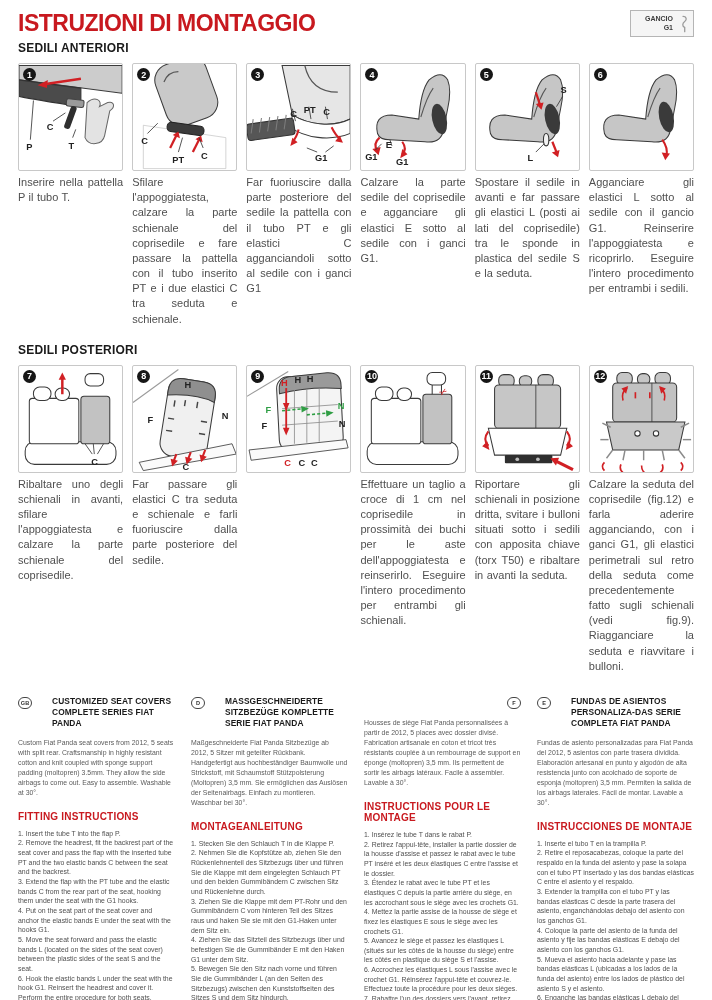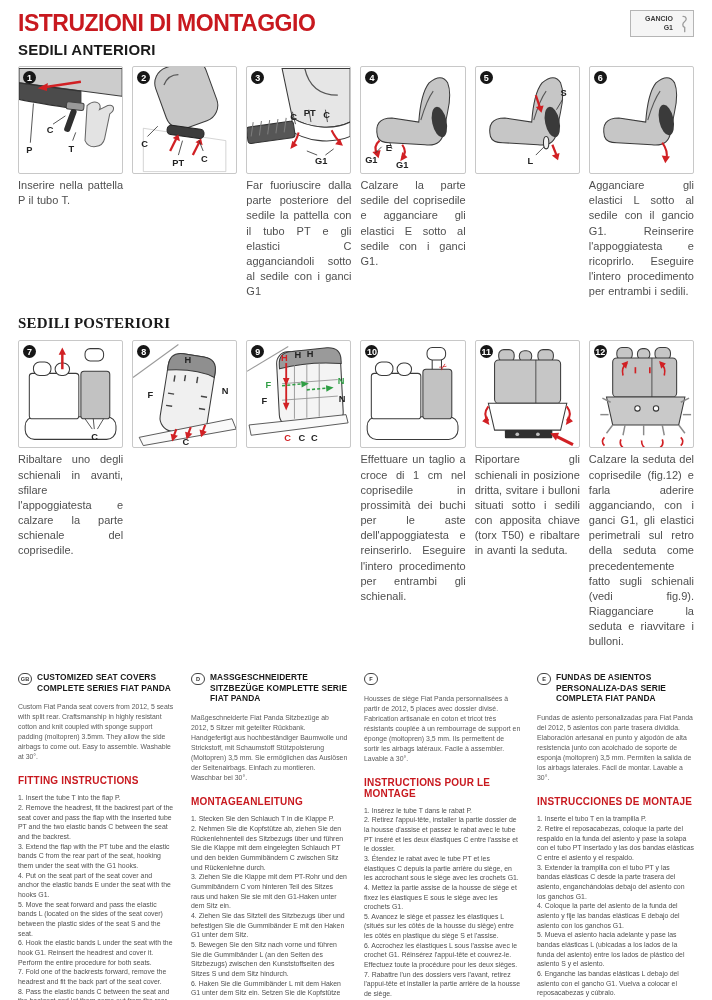--- a/index.html
+++ b/index.html
@@ -2,39 +2,39 @@
 <html><head>
 <meta charset="utf-8">
 <style>
   html,body{margin:0;padding:0;background:#e8e8e8;}
   .page{position:relative;width:712px;height:1000px;margin:0 auto;background:#ffffff;
         font-family:"Liberation Sans","DejaVu Sans",sans-serif;color:#1a1a1a;
         box-sizing:border-box;padding:8px 18px 0 18px;overflow:hidden;}
   
   .hdr{position:relative;}
   .main-title{font-size:23px;font-weight:bold;letter-spacing:-0.5px;margin:2px 0 4px 0;}
-  .section-title{font-size:15px;font-weight:bold;margin:0 0 8px 0;letter-spacing:0.2px;}
+  .section-title{font-size:12px;font-weight:bold;margin:0 0 8px 0;letter-spacing:0.2px;}
   .hook-box{position:absolute;top:0;right:0;width:64px;height:27px;border:1px solid #b5b5b5;
             background:#f5f5f5;display:flex;align-items:center;justify-content:flex-end;
             padding:1px 4px;box-sizing:border-box;gap:4px;}
   .hook-box .txt{text-align:right;font-size:7px;font-weight:bold;color:#3c3c3c;line-height:1.25;}
   
   .row6{display:grid;grid-template-columns:repeat(6,1fr);gap:9px;}
   .cell{display:flex;flex-direction:column;}
   .panel{position:relative;height:106px;border:1px solid #c8c8c8;border-radius:2px;background:#fff;}
   .badge{position:absolute;top:4px;left:4px;width:13px;height:13px;border-radius:50%;
          background:#161616;color:#fff;font-size:9px;font-weight:bold;display:flex;
          align-items:center;justify-content:center;z-index:2;}
   .illus{position:absolute;inset:0;width:100%;height:100%;}
   .caption{font-size:11px;line-height:1.38;color:#4f4f4f;text-align:justify;margin-top:4px;
            word-spacing:0.4px;}
-  .rear-title{margin-top:16px;font-family:Liberation Serif, serif;}
+  .rear-title{margin-top:16px;}
   
   .langs{display:grid;grid-template-columns:repeat(4,1fr);gap:16px;margin-top:22px;}
-  .lang-head{display:flex;align-items:flex-start;gap:5px;}
+  .lang-head{display:flex;align-items:flex-start;gap:20px;justify-content:flex-end;}
   .lang-badge{flex:0 0 auto;min-width:10px;height:10px;padding:0 1px;border:1px solid #444;
               border-radius:7px;font-size:5.6px;font-weight:bold;color:#333;display:flex;
               align-items:center;justify-content:center;margin-top:1px;}
   .lang-title{font-size:8.4px;font-weight:bold;line-height:1.3;letter-spacing:0.1px;}
   .lang-intro{font-size:6.9px;line-height:1.45;color:#5a5a5a;margin-top:9px;}
   .lang-heading{color:#c8191f;font-size:10px;font-weight:bold;margin:13px 0 7px 0;letter-spacing:0.2px;}
   .steps p{font-size:6.9px;line-height:1.4;color:#4f4f4f;margin:0;}
   
   svg text{font-family:"Liberation Sans","DejaVu Sans",sans-serif;font-size:9px;font-weight:bold;fill:#222;}
   svg text.red{fill:#d12024;} svg text.grn{fill:#2f9e44;}
@@ -95,20 +95,21 @@
           <line x1="58" y1="84" x2="64" y2="72" stroke="#d12024" stroke-width="2.2"></line>
           <polygon points="66,68 60.5,71.5 67.5,74.5" fill="#d12024"></polygon>
           <line x1="14" y1="66" x2="24" y2="56" stroke="#333" stroke-width="0.8"></line>
           <text x="8" y="76">C</text>
           <line x1="44" y1="84" x2="48" y2="70" stroke="#333" stroke-width="0.8"></line>
           <text x="38" y="95">PT</text>
           <line x1="68" y1="80" x2="64" y2="70" stroke="#333" stroke-width="0.8"></line>
           <text x="66" y="91">C</text>
         </svg>
       </div>
+      <div class="caption">Sfilare l'appoggiatesta, calzare la parte schienale del coprisedile e fare passare la pattella con il tubo inserito PT e i due elastici C tra seduta e schienale.</div>
     </div>
 
     <div class="cell">
       <div class="panel">
         <div class="badge">3</div>
         <svg class="illus" viewBox="0 0 100 100">
           <path d="M34,0 H100 V52 C84,60 60,58 44,48 L34,0 Z" fill="#e6e6e6" stroke="#3a3a3a"></path>
           <path d="M56,0 C60,18 72,26 88,26" fill="none" stroke="#555" stroke-width="1.2"></path>
           <path d="M44,48 C60,58 84,60 100,52 L100,66 C80,74 56,70 42,60 Z" fill="#ffffff" stroke="#3a3a3a"></path>
           <rect x="0" y="54" width="46" height="16" rx="3" fill="#565656" stroke="#333" transform="rotate(-8 23 62)"></rect>
@@ -169,20 +170,21 @@
           <polygon points="63.5,43 58,37.5 65.5,36" fill="#d12024"></polygon>
           <ellipse cx="68" cy="72" rx="2.6" ry="6" fill="#f2f2f2" stroke="#333"></ellipse>
           <line x1="74" y1="74" x2="78" y2="84" stroke="#d12024" stroke-width="2.2"></line>
           <polygon points="79.5,89 73.5,84.5 81,82" fill="#d12024"></polygon>
           <line x1="84" y1="30" x2="78" y2="40" stroke="#333" stroke-width="0.8"></line>
           <text x="82" y="27">S</text>
           <line x1="58" y1="84" x2="66" y2="76" stroke="#333" stroke-width="0.8"></line>
           <text x="50" y="93">L</text>
         </svg>
       </div>
+      <div class="caption">Spostare il sedile in avanti e far passare gli elastici L (posti ai lati del coprisedile) tra le sponde in plastica del sedile S e la seduta.</div>
     </div>
 
     <div class="cell">
       <div class="panel">
         <div class="badge">6</div>
         <svg class="illus" viewBox="0 0 100 100">
           <path d="M14,66 Q10,48 28,48 L54,52 Q56,24 64,14 Q76,4 82,14 Q86,24 82,42 L78,62 Q76,76 60,74 L26,72 Q16,72 14,66 Z" fill="#c6c6c6" stroke="#3a3a3a"></path>
           <path d="M56,50 Q62,30 68,22" fill="none" stroke="#555" stroke-width="1"></path>
           <ellipse cx="74" cy="50" rx="7" ry="15" fill="#3a3a3a" transform="rotate(-12 74 50)"></ellipse>
           <path d="M70,72 q6,8 4,16" fill="none" stroke="#d12024" stroke-width="2"></path>
@@ -246,20 +248,21 @@
             </g>
           <polygon points="38,96 36.5,88.5 43.5,90.5" fill="#d12024"></polygon>
           <polygon points="52,94 50.5,86.5 57.5,88.5" fill="#d12024"></polygon>
           <polygon points="66,92 64.5,84.5 71.5,86.5" fill="#d12024"></polygon>
           <text x="50" y="20">H</text>
           <text x="14" y="54">F</text>
           <text x="86" y="50">N</text>
           <text x="48" y="99">C</text>
         </svg>
       </div>
+      <div class="caption">Far passare gli elastici C tra seduta e schienale e farli fuoriuscire dalla parte posteriore del sedile.</div>
     </div>
 
     <div class="cell">
       <div class="panel">
         <div class="badge">9</div>
         <svg class="illus" viewBox="0 0 100 100">
           <line x1="0" y1="28" x2="40" y2="4" stroke="#9a9a9a" stroke-width="1"></line>
           <rect x="30" y="8" width="62" height="72" rx="11" fill="#f4f4f4" stroke="#3a3a3a" transform="rotate(-3 61 44)"></rect>
           <path d="M31,24 L31,20 Q31,8 44,8 L78,6 Q91,6 91,18 L91,22 Q60,18 31,24 Z" fill="#9a9a9a" stroke="#3a3a3a" transform="rotate(-3 61 15)"></path>
           <g stroke="#8c8c8c" stroke-width="0.8">

